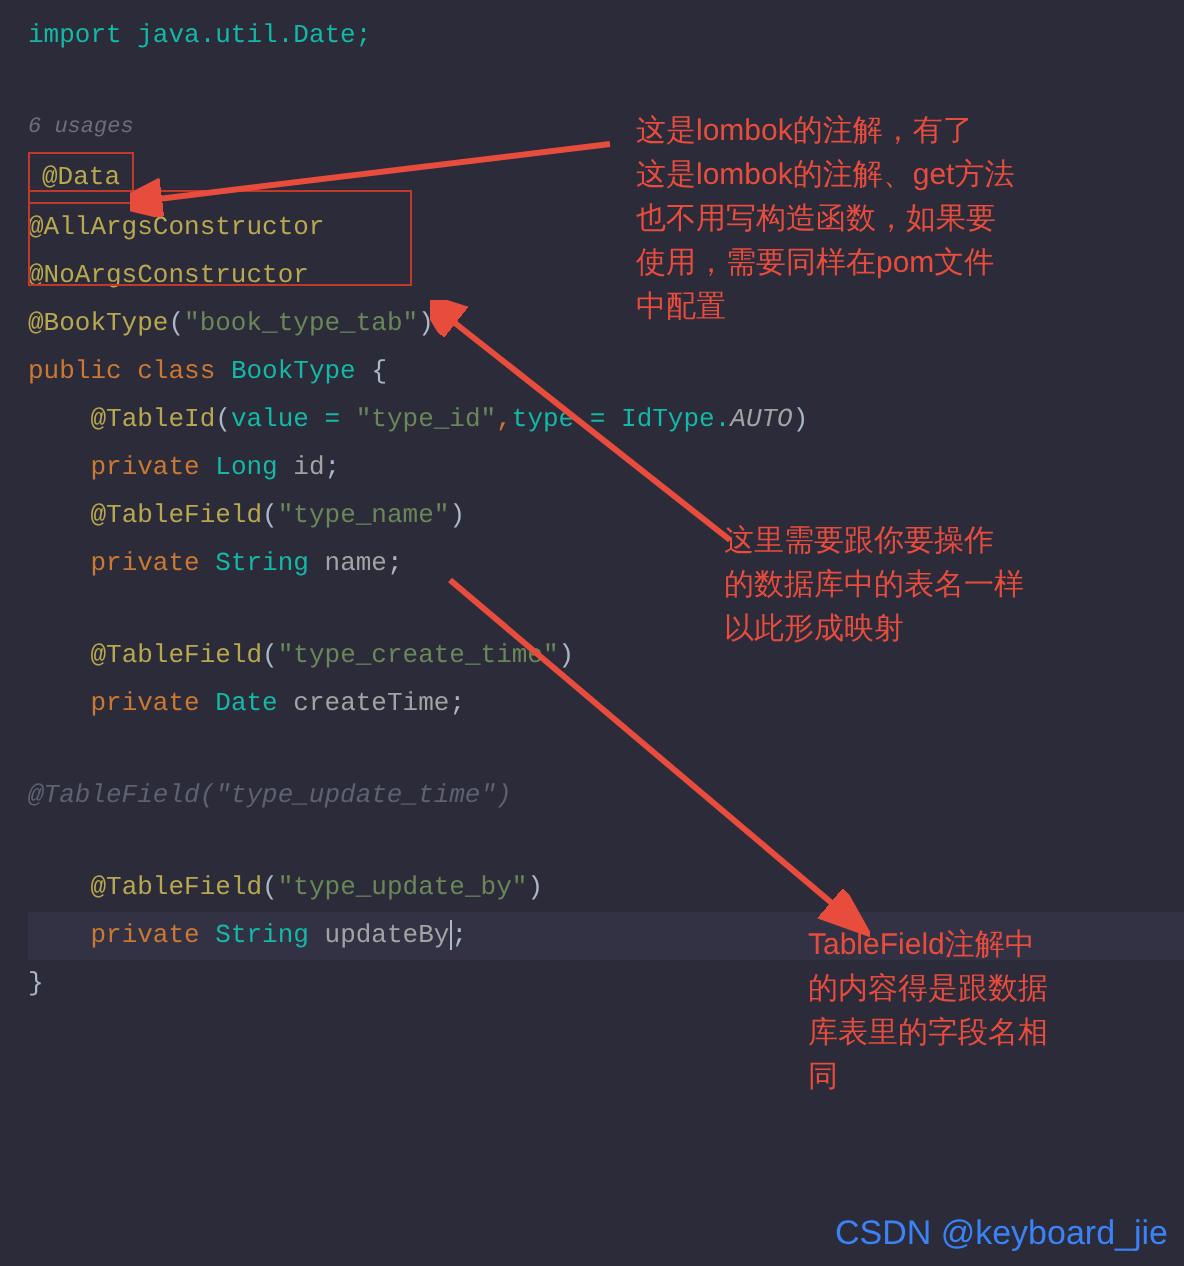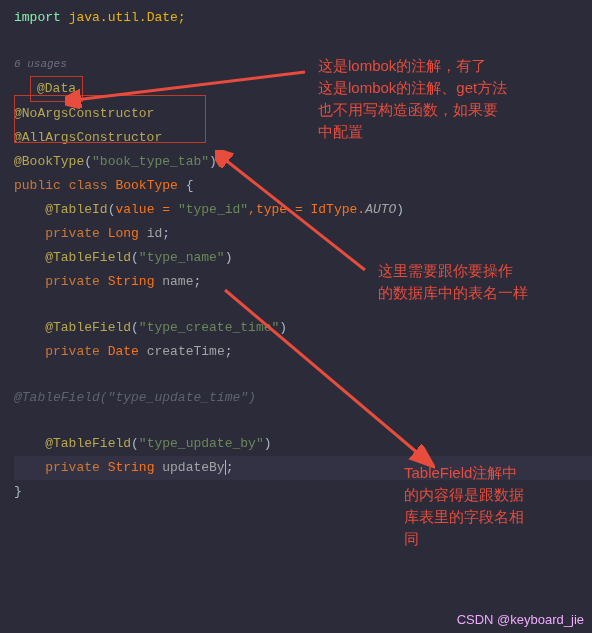--- a/index.html
+++ b/index.html
@@ -12,38 +12,37 @@
     height: 633px;
     position: relative;
     overflow: hidden;
   }
   .code-area {
     padding: 6px 0 6px 14px;
     line-height: 24px;
     position: relative;
   }
   .line { white-space: pre; position: relative; }
-  .kw-import { color: #86efac; }
-  .pkg { color: #eab308; }
+  .kw-import { color: #14b8a6; }
+  .pkg { color: #14b8a6; }
   .usages { color: #6a6f7a; font-size: 11px; font-style: italic; }
   .anno { color: #b8a84f; }
   .kw { color: #cc7832; }
-  .type { color: #f97316; }
+  .type { color: #14b8a6; }
   .ident { color: #a3a3a3; }
   .str { color: #6a8759; }
   .paren { color: #a9b7c6; }
   .comma { color: #cc7832; }
   .gray-anno { color: #5c6370; font-style: italic; }
   .caret { border-left: 1px solid #a9b7c6; }
   .box-data {
     border: 1px solid #c0392b;
     padding: 0 6px;
     display: inline-block;
     color: #b8a84f;
-    margin-left: 16px;
   }
   .box-ctors {
     border: 1px solid #c0392b;
     padding: 0 6px;
     position: absolute;
     left: 14px;
     top: 95px;
     width: 192px;
     height: 48px;
     pointer-events: none;
@@ -57,41 +56,41 @@
   }
   .arrow {
     position: absolute;
     stroke: #e74c3c;
     fill: #e74c3c;
   }
   .watermark {
     position: absolute;
     right: 8px;
     bottom: 6px;
-    color: #f0abfc;
+    color: #3b82f6;
     font-family: sans-serif;
-    font-size: 13px;
+    font-size: 17px;
   }
 </style>
 </head>
 <body>
 
 <div class="code-area">
 
   <div class="line"><span class="kw-import">import</span> <span class="pkg">java.util.Date</span><span class="pkg">;</span></div>
 
   <div class="line" style="height:22px"></div>
 
   <div class="line usages">6 usages</div>
 
   <div class="line"><span class="box-data">@Data</span></div>
 
+  <div class="line"><span class="anno">@AllArgsConstructor</span></div>
+
   <div class="line"><span class="anno">@NoArgsConstructor</span></div>
-
-  <div class="line"><span class="anno">@AllArgsConstructor</span></div>
 
   <div class="line"><span class="anno">@BookType</span><span class="paren">(</span><span class="str">"book_type_tab"</span><span class="paren">)</span></div>
 
   <div class="line"><span class="kw">public</span> <span class="kw">class</span> <span class="type">BookType</span> <span class="paren">{</span></div>
 
   <div class="line">    <span class="anno">@TableId</span><span class="paren">(</span><span class="type">value = </span><span class="str">"type_id"</span><span class="comma">,</span><span class="type">type = </span><span class="type">IdType</span><span class="type">.</span><span class="ident" style="font-style:italic">AUTO</span><span class="paren">)</span></div>
 
   <div class="line">    <span class="kw">private</span> <span class="type">Long</span> <span class="ident">id</span><span class="paren">;</span></div>
 
   <div class="line">    <span class="anno">@TableField</span><span class="paren">(</span><span class="str">"type_name"</span><span class="paren">)</span></div>
@@ -126,34 +125,36 @@
       <marker id="ah1" markerWidth="10" markerHeight="10" refX="2" refY="3" orient="auto">
         <path d="M0,0 L0,6 L8,3 z" fill="#e74c3c"></path>
       </marker>
     </defs>
   <line x1="240" y1="12" x2="10" y2="40" stroke="#e74c3c" stroke-width="3" marker-end="url(#ah1)"></line>
 </svg>
 <div class="annotation-text" style="left:318px;top:55px">
   <div>这是lombok的注解，有了</div>
   <div>这是lombok的注解、get方法</div>
   <div>也不用写构造函数，如果要</div>
+  <div>使用，需要同样在pom文件</div>
   <div>中配置</div>
 </div>
 
 <svg class="arrow" style="left:215px;top:150px" width="160" height="130">
   <defs>
       <marker id="ah2" markerWidth="10" markerHeight="10" refX="2" refY="3" orient="auto">
         <path d="M0,0 L0,6 L8,3 z" fill="#e74c3c"></path>
       </marker>
     </defs>
   <line x1="150" y1="120" x2="8" y2="8" stroke="#e74c3c" stroke-width="3" marker-end="url(#ah2)"></line>
 </svg>
-<div class="annotation-text" style="left:378px;top:260px">
+<div class="annotation-text" style="left:362px;top:260px">
   <div>这里需要跟你要操作</div>
   <div>的数据库中的表名一样</div>
+  <div>以此形成映射</div>
 </div>
 
 <svg class="arrow" style="left:215px;top:280px" width="220" height="190">
   <defs>
       <marker id="ah3" markerWidth="10" markerHeight="10" refX="2" refY="3" orient="auto">
         <path d="M0,0 L0,6 L8,3 z" fill="#e74c3c"></path>
       </marker>
     </defs>
   <line x1="10" y1="10" x2="205" y2="175" stroke="#e74c3c" stroke-width="3" marker-end="url(#ah3)"></line>
 </svg>

